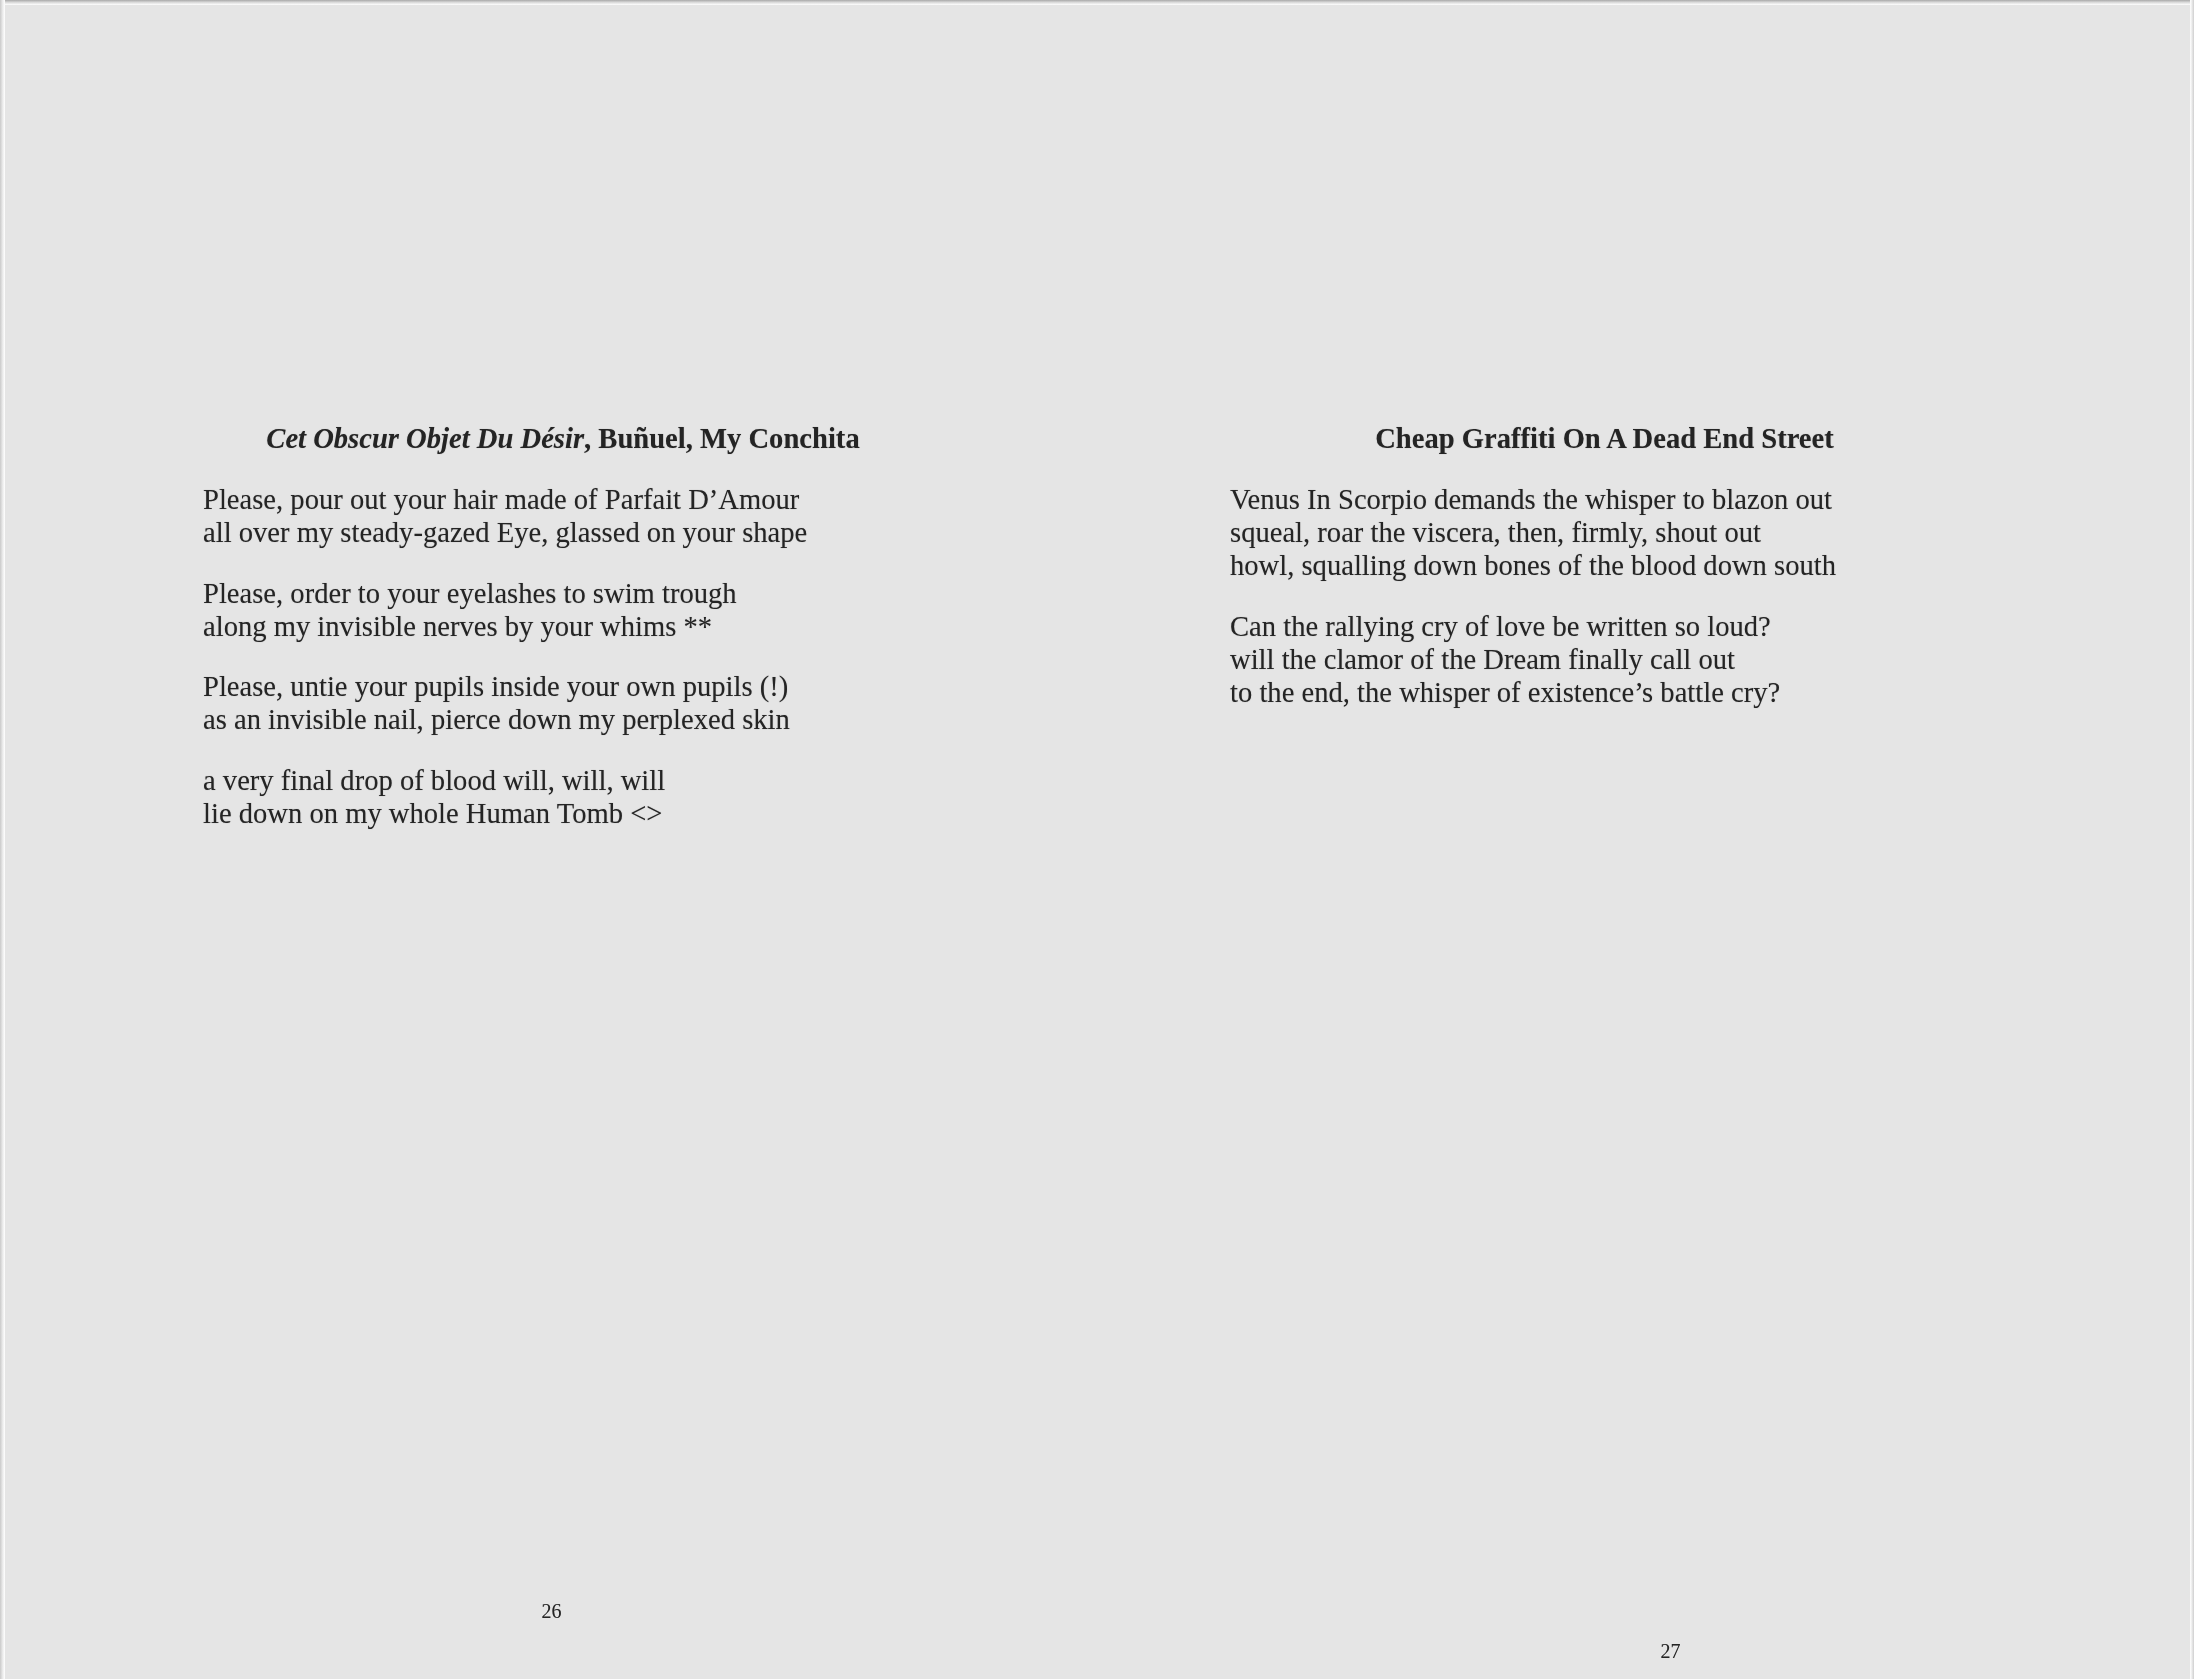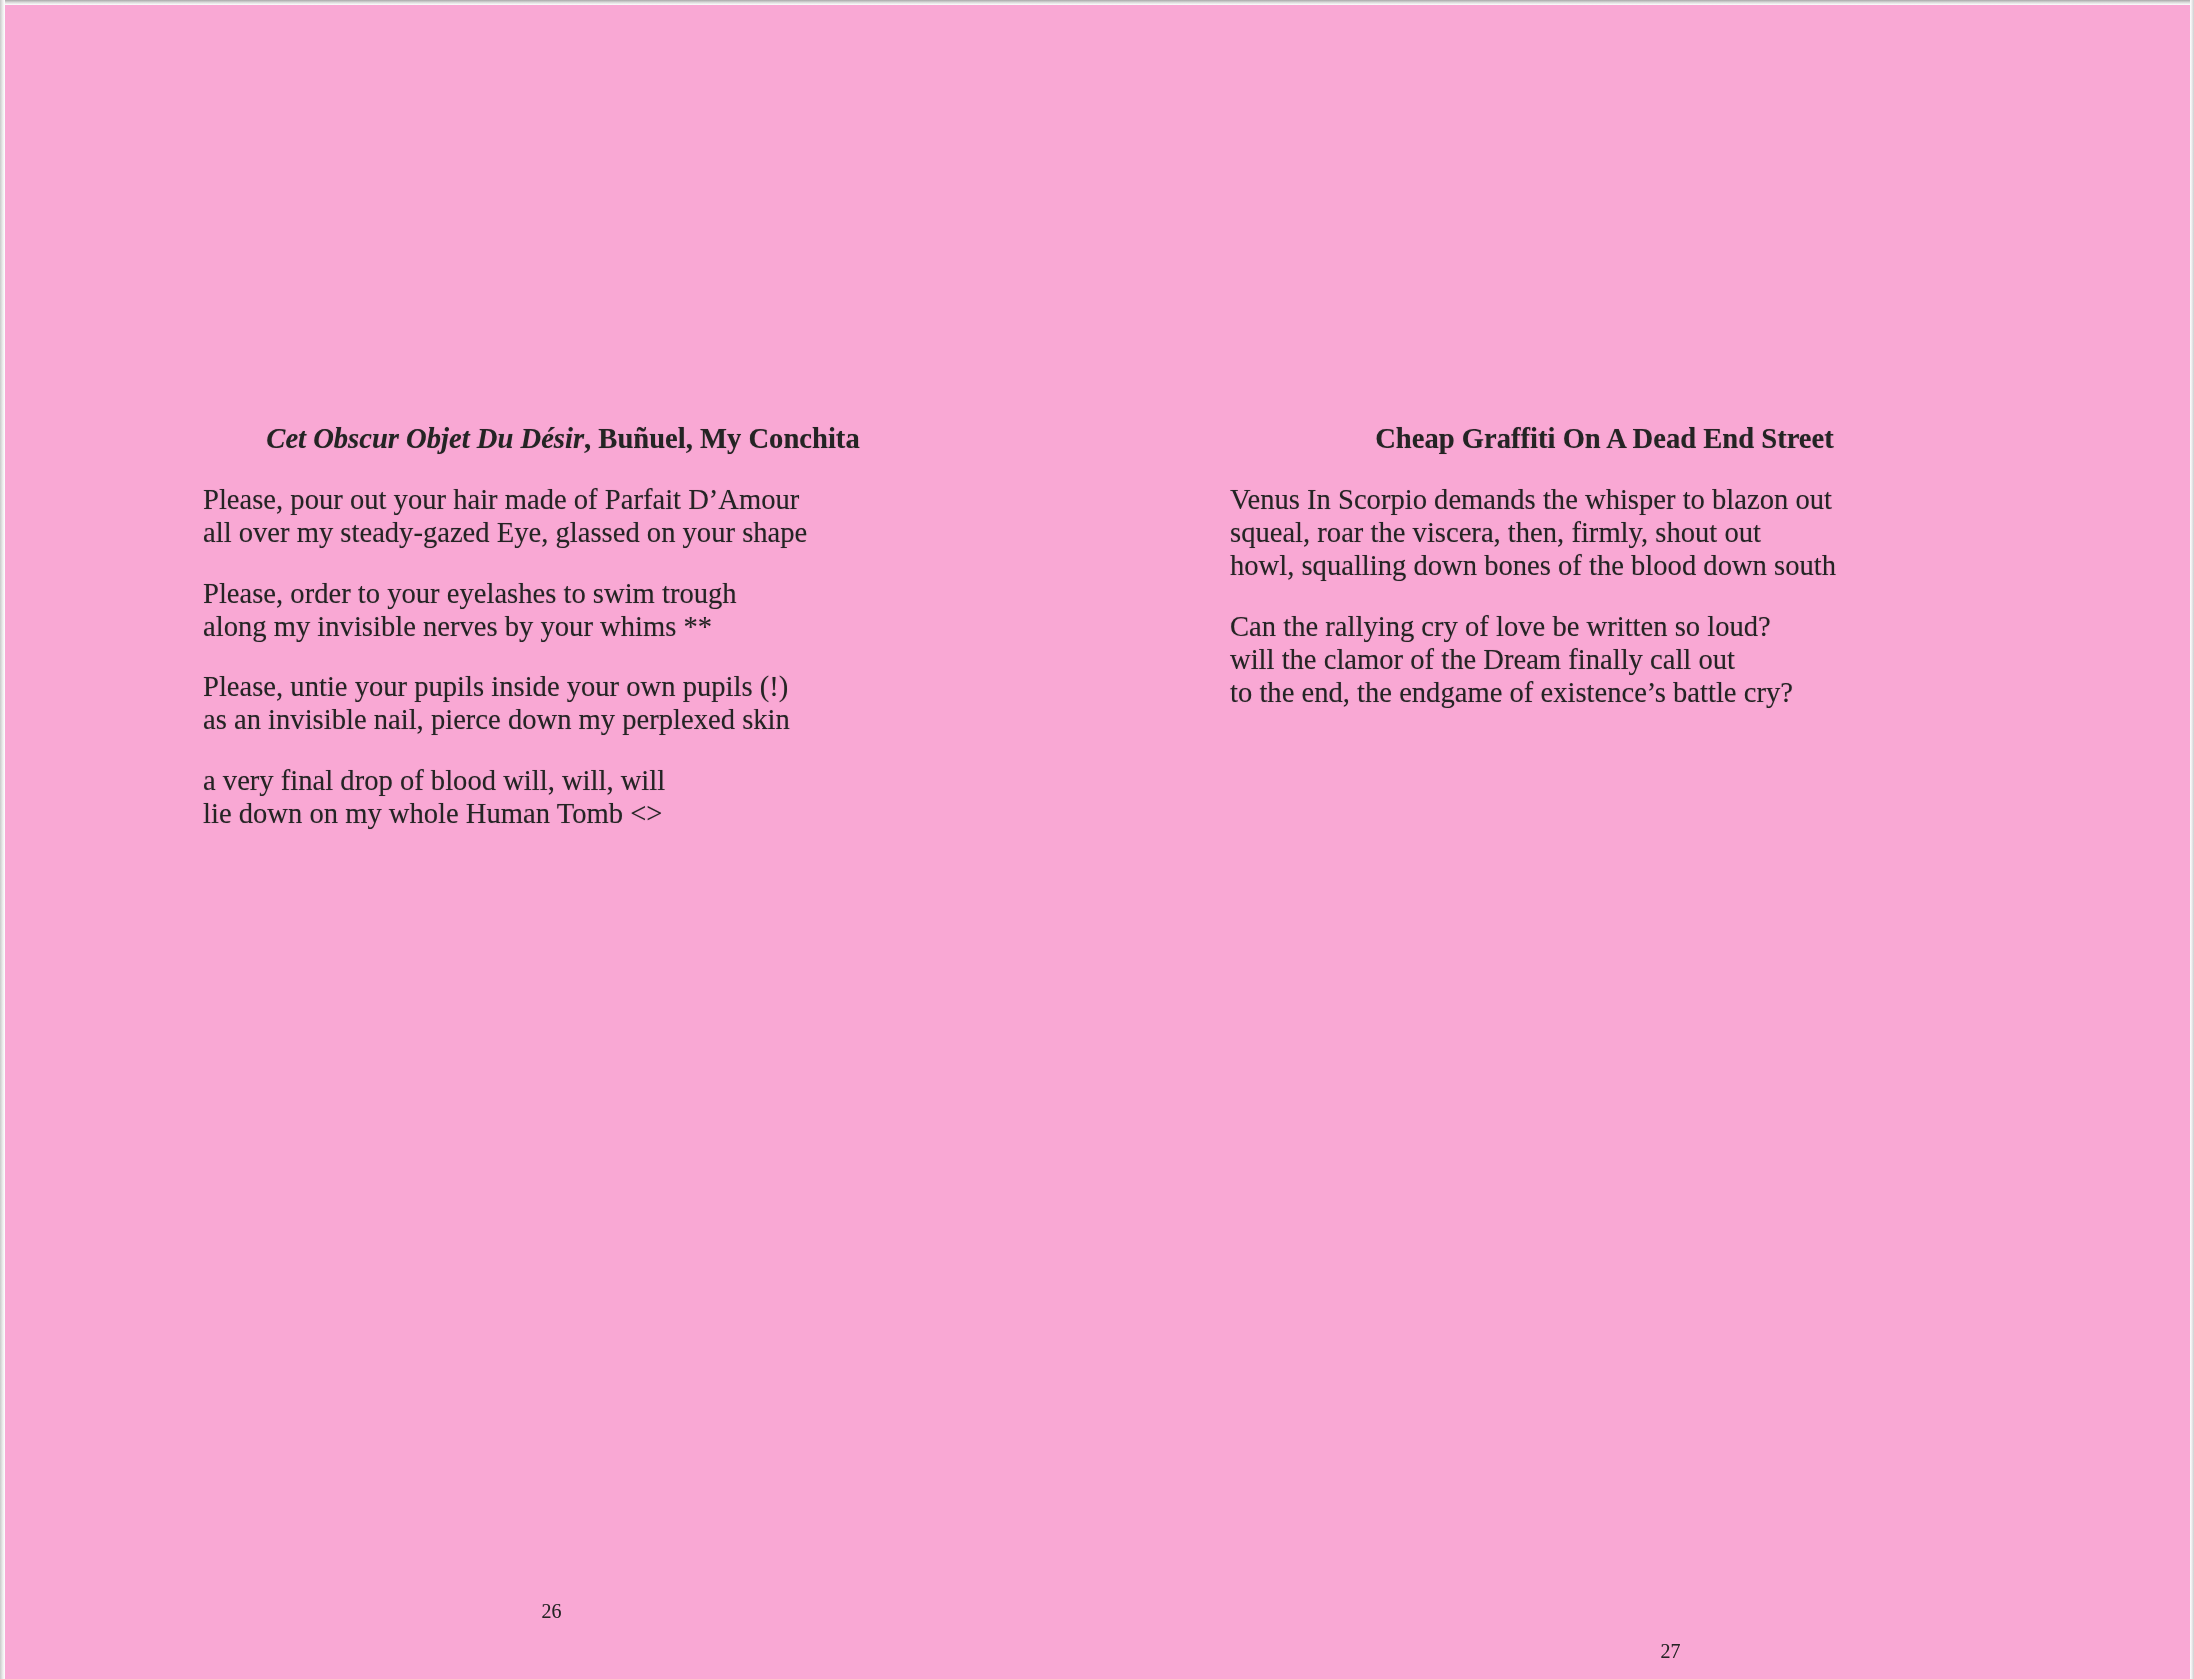--- a/index.html
+++ b/index.html
@@ -7,21 +7,21 @@
     padding: 0;
     background: #ffffff;
     width: 2194px;
     height: 1680px;
     overflow: hidden;
   }
   .spread {
     position: relative;
     width: 2194px;
     height: 1680px;
-    background: #f9a8d4;
+    background: #e5e5e5;
     font-family: "Liberation Serif", "DejaVu Serif", serif;
     color: #242424;
   }
   
   .edge-top {
     position: absolute; top: 0; left: 0;
     width: 100%; height: 4.6px;
     background: linear-gradient(to bottom, #a8a8a8 0%, #d8d8d8 45%, #ffffff 100%);
   }
   .edge-left {
@@ -109,21 +109,21 @@
 
     <p class="stanza">
       <span class="line">Venus In Scorpio demands the whisper to blazon out</span><br>
       <span class="line">squeal, roar the viscera, then, firmly, shout out</span><br>
       <span class="line">howl, squalling down bones of the blood down south</span>
     </p>
 
     <p class="stanza">
       <span class="line">Can the rallying cry of love be written so loud?</span><br>
       <span class="line">will the clamor of the Dream finally call out</span><br>
-      <span class="line">to the end, the endgame of existence’s battle cry?</span>
+      <span class="line">to the end, the whisper of existence’s battle cry?</span>
     </p>
   </div>
 
   <div class="folio left">26</div>
   <div class="folio right">27</div>
 
 </div>
 
 
 </body></html>

